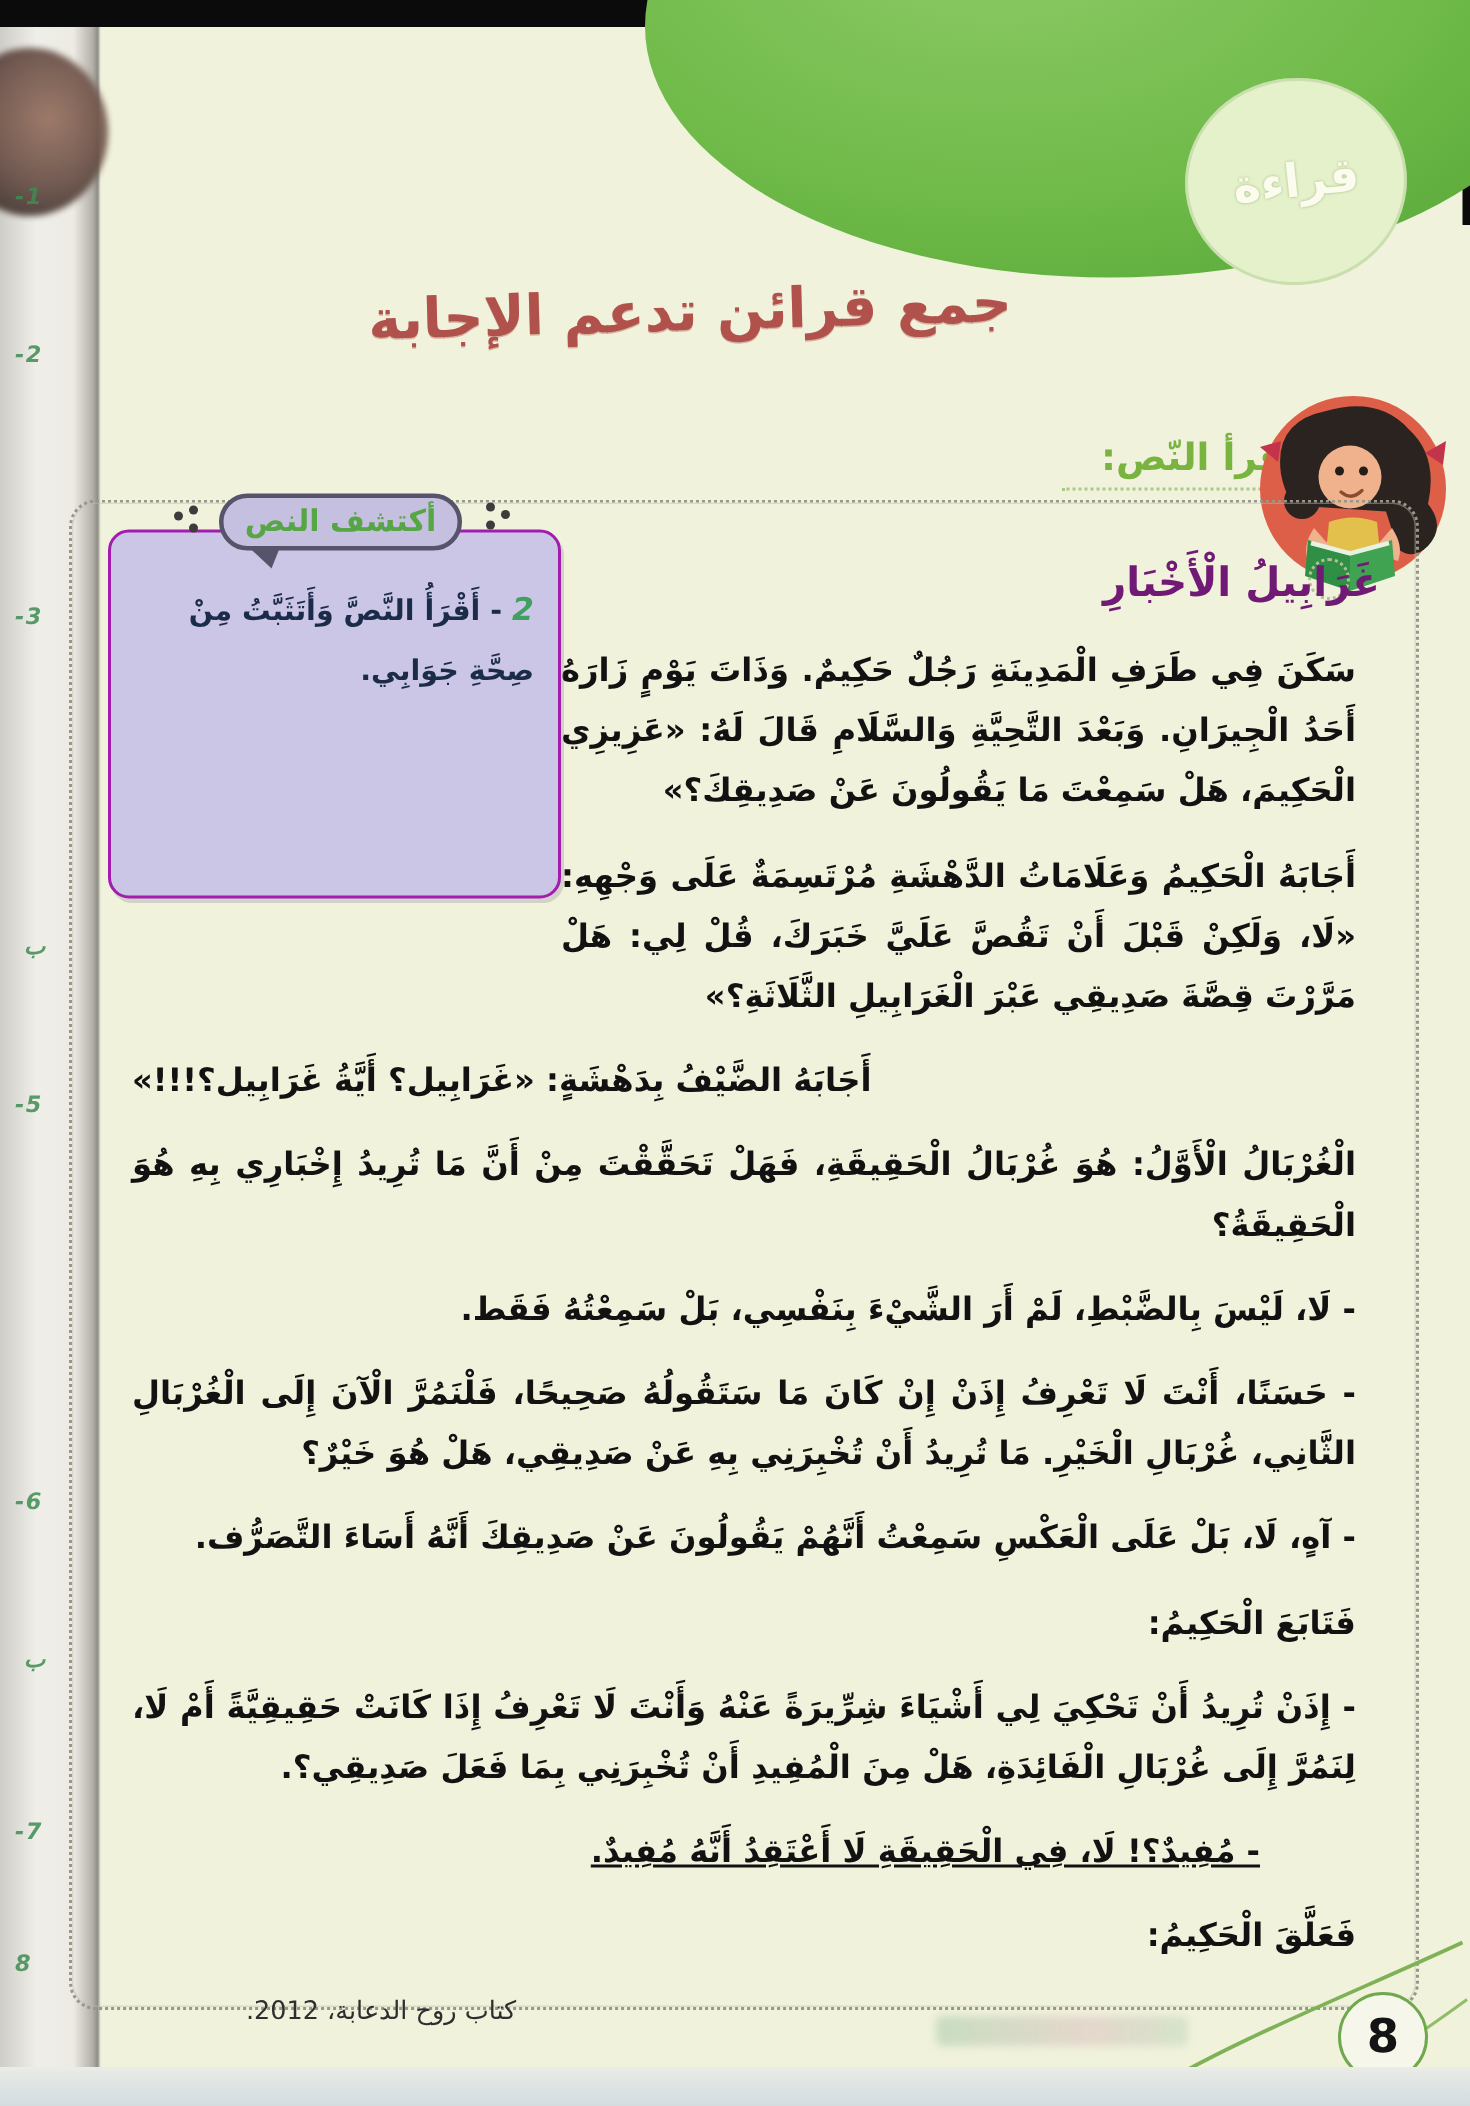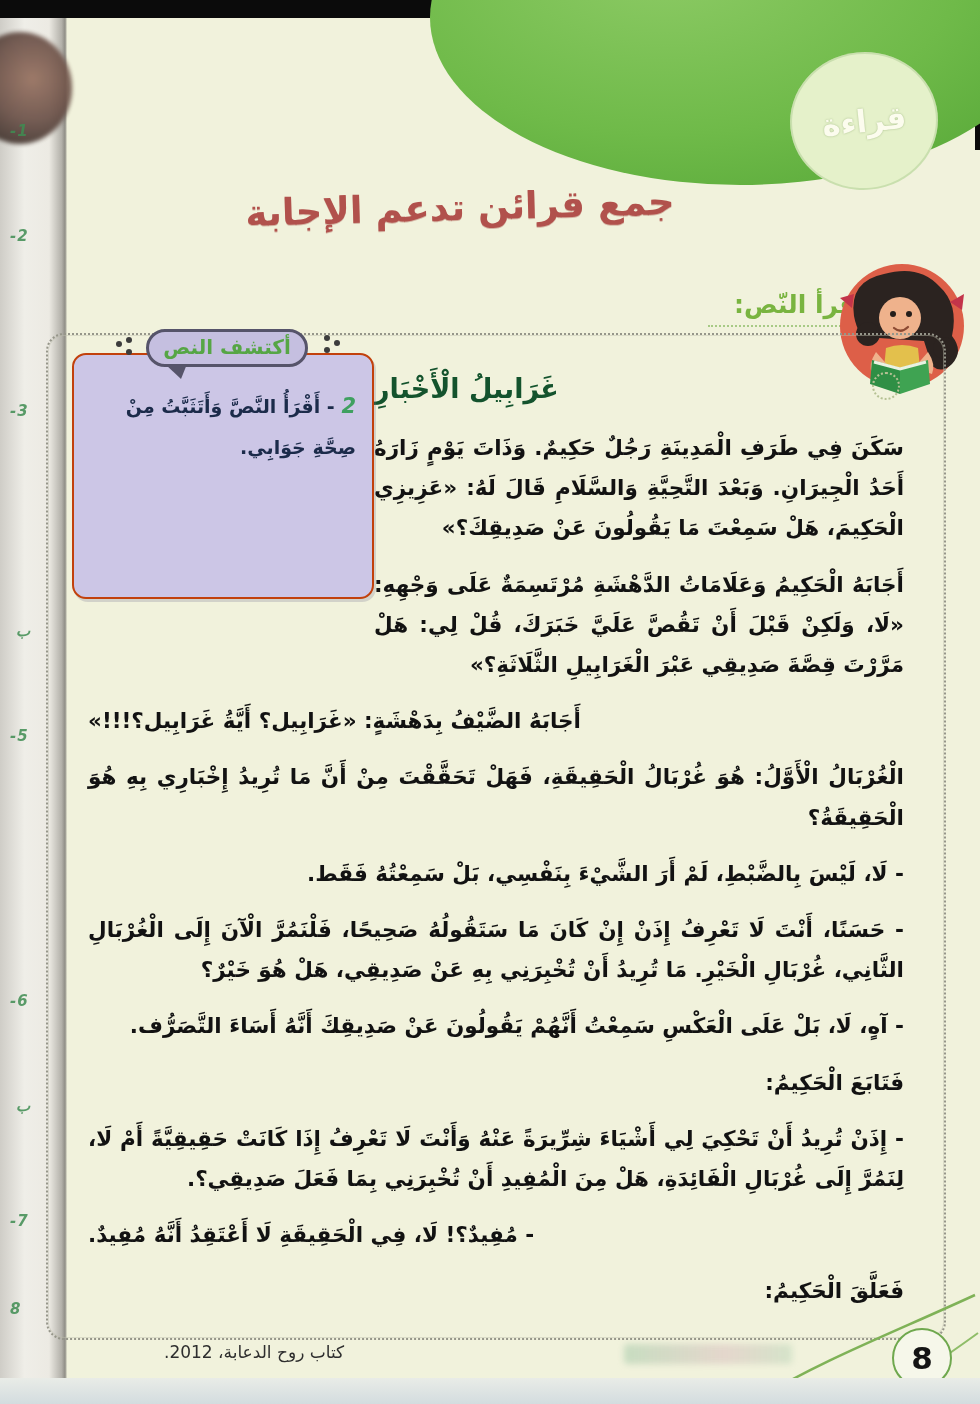--- a/index.html
+++ b/index.html
@@ -71,51 +71,51 @@
   }
   
   .text-frame{
     position:absolute;left:46px;top:333px;width:900px;height:1007px;box-sizing:border-box;
     border:2px dotted #96968a;border-radius:18px;
     box-shadow:inset 0 0 0 1px rgba(190,190,172,.45);
     padding:12px 24px 0 24px;direction:rtl;
   }
   .discover-float{float:left;width:302px;height:292px;margin:-34px 0 6px 0;}
   .discover-box{
-    position:relative;margin-top:40px;background:#ccc6e6;border:2px solid #c2410c;
+    position:relative;margin-top:40px;background:#ccc6e6;border:2px solid #a21caf;
     border-radius:14px;padding:20px 16px 14px 12px;min-height:208px;
     box-shadow:2px 3px 0 rgba(120,115,145,.25);
   }
   .discover-tab{
     position:absolute;top:-26px;right:64px;width:162px;height:38px;box-sizing:border-box;
     background:#c5bfe0;border:3px solid #56546a;border-radius:20px;
     color:#56a645;font-size:20px;font-weight:bold;text-align:center;line-height:31px;
   }
   .discover-tab::after{
     content:"";position:absolute;left:16px;bottom:-15px;width:0;height:0;
     border-left:16px solid transparent;border-right:6px solid transparent;
     border-top:15px solid #56546a;
   }
   .tab-dots{position:absolute;width:6px;height:6px;border-radius:50%;background:#3c3c3c;}
   .tab-dots.d1{top:-18px;right:240px;box-shadow:0 12px 0 #3c3c3c,-10px 4px 0 #3c3c3c;}
   .tab-dots.d2{top:-20px;right:42px;box-shadow:0 12px 0 #3c3c3c,10px 5px 0 #3c3c3c;}
   .q{margin-top:10px;font-size:19px;line-height:2.05;color:#1b2b4a;font-weight:bold;text-align:right;}
   .qnum{color:#3fa060;font-style:italic;font-size:21px;}
   .story-title{
-    text-align:left;padding-left:250px;margin:26px 0 24px 0;
-    font-size:27px;font-weight:bold;color:#14532d;
+    text-align:right;padding-left:250px;margin:26px 0 24px 0;
+    font-size:27px;font-weight:bold;color:#701a75;
   }
   .para{
     font-size:21.5px;line-height:1.87;color:#121212;font-weight:bold;
     text-align:justify;margin:16px;
   }
   .para.center{text-align:left;}
-  .para.indent{text-align:left;padding-right:64px;}
+  .para.indent{text-align:right;padding-right:64px;text-decoration:underline;}
   .source-line{
-    margin-top:30px;font-size:17px;color:#2e2e2e;font-weight:normal;
+    margin-top:19px;font-size:17px;color:#2e2e2e;font-weight:normal;
     text-align:left;padding-left:92px;direction:rtl;
   }
   
   .watermark-smudge{
     position:absolute;right:188px;bottom:40px;width:168px;height:20px;border-radius:4px;
     background:linear-gradient(90deg,rgba(150,195,160,.45),rgba(205,165,175,.35) 60%,rgba(150,195,160,.3));
     filter:blur(3px);
   }
   .page-swoosh{position:absolute;right:0;bottom:0;width:230px;height:115px;}
   .page-circle{

